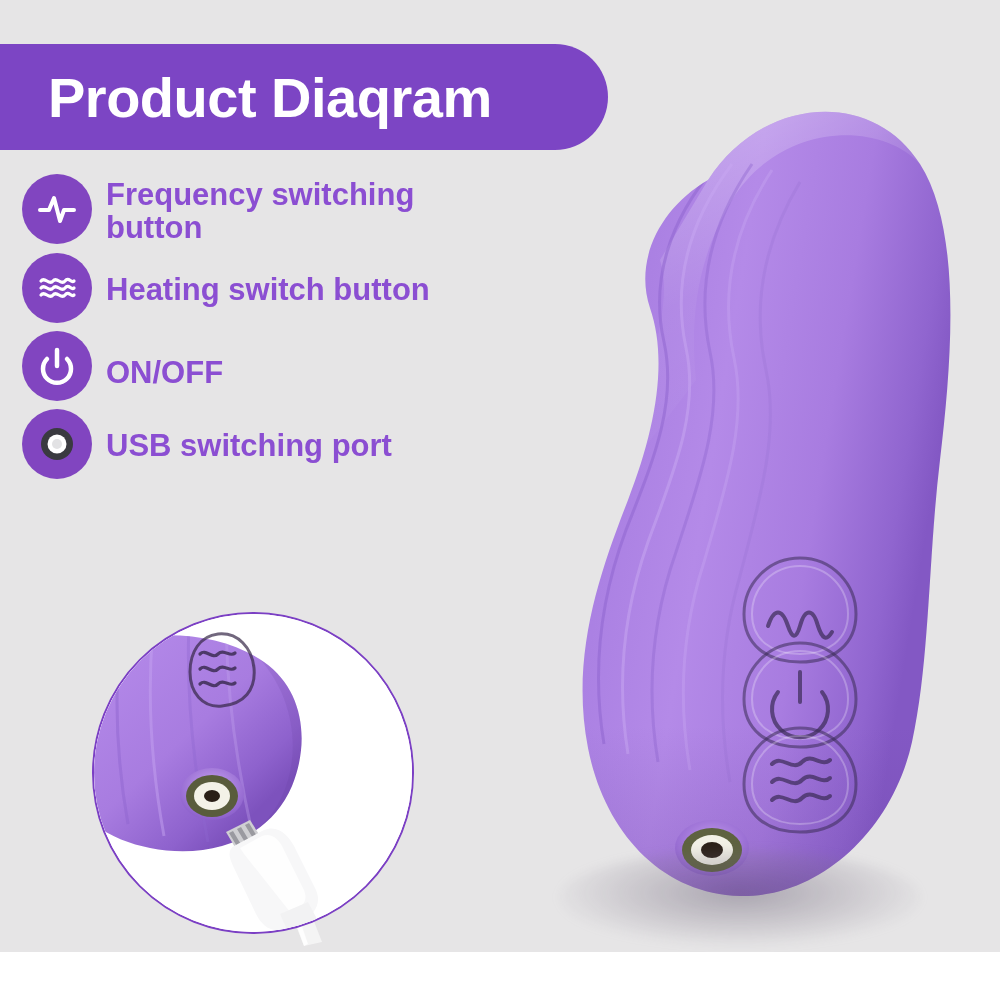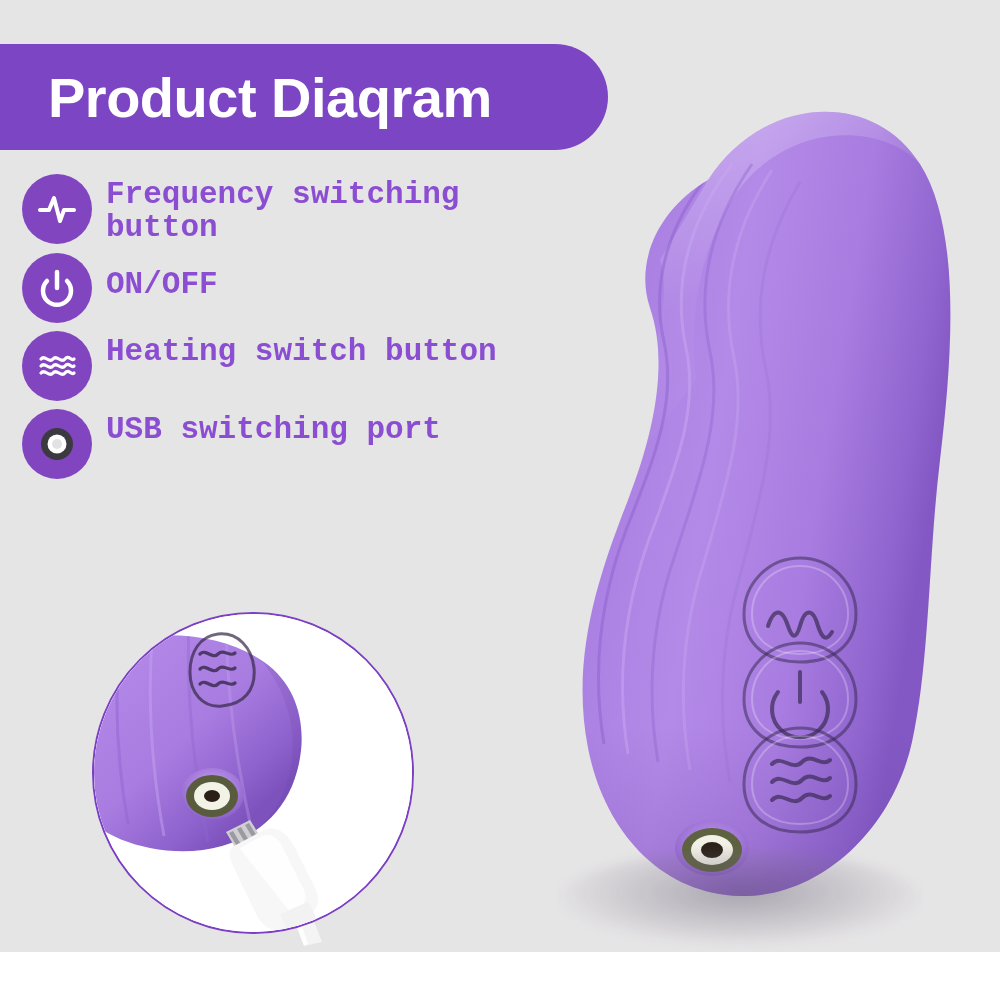--- a/index.html
+++ b/index.html
@@ -41,23 +41,22 @@
   
   #legend {
     position: absolute;
     left: 22px;
     top: 174px;
     width: 510px;
     z-index: 6;
   }
   .legend-row {
     display: flex;
-    align-items: flex-start;
+    align-items: center;
     margin-bottom: 8px;
-    font-family: Liberation Mono, monospace;
   }
   .legend-icon {
     flex: 0 0 auto;
     width: 70px;
     height: 70px;
     border-radius: 50%;
     background: #8145c0;
     display: flex;
     align-items: center;
     justify-content: center;
@@ -244,39 +243,39 @@
 
     <div class="legend-row">
       <span class="legend-icon">
         <svg width="44" height="44" viewBox="0 0 44 44">
           <path d="M 5,23 L 14,23 L 19,11 L 25,34 L 29,23 L 39,23" fill="none" stroke="#ffffff" stroke-width="4" stroke-linecap="round" stroke-linejoin="round"></path>
         </svg>
       </span>
       <span class="legend-label">Frequency switching button</span>
     </div>
 
-    <div class="legend-row tight">
-      <span class="legend-icon">
-        <svg width="44" height="44" viewBox="0 0 44 44">
-          <path d="M 12,15 A 14 14 0 1 0 32,15" fill="none" stroke="#ffffff" stroke-width="4.5" stroke-linecap="round"></path>
-          <line x1="22" y1="6" x2="22" y2="22" stroke="#ffffff" stroke-width="4.5" stroke-linecap="round"></line>
-        </svg>
-      </span>
-      <span class="legend-label">ON/OFF</span>
-    </div>
-
     <div class="legend-row">
       <span class="legend-icon">
         <svg width="44" height="44" viewBox="0 0 44 44">
           <path d="M 6,15 C 10,10 14,20 18,15 C 22,10 26,20 30,15 C 34,10 36,18 39,15" fill="none" stroke="#ffffff" stroke-width="3.2" stroke-linecap="round"></path>
           <path d="M 6,22 C 10,17 14,27 18,22 C 22,17 26,27 30,22 C 34,17 36,25 39,22" fill="none" stroke="#ffffff" stroke-width="3.2" stroke-linecap="round"></path>
           <path d="M 6,29 C 10,24 14,34 18,29 C 22,24 26,34 30,29 C 34,24 36,32 39,29" fill="none" stroke="#ffffff" stroke-width="3.2" stroke-linecap="round"></path>
         </svg>
       </span>
       <span class="legend-label">Heating switch button</span>
+    </div>
+
+    <div class="legend-row tight">
+      <span class="legend-icon">
+        <svg width="44" height="44" viewBox="0 0 44 44">
+          <path d="M 12,15 A 14 14 0 1 0 32,15" fill="none" stroke="#ffffff" stroke-width="4.5" stroke-linecap="round"></path>
+          <line x1="22" y1="6" x2="22" y2="22" stroke="#ffffff" stroke-width="4.5" stroke-linecap="round"></line>
+        </svg>
+      </span>
+      <span class="legend-label">ON/OFF</span>
     </div>
 
     <div class="legend-row">
       <span class="legend-icon">
         <svg width="44" height="44" viewBox="0 0 44 44">
           <circle cx="22" cy="22" r="16" fill="#3a3a40"></circle>
           <circle cx="22" cy="22" r="9.5" fill="#ffffff"></circle>
           <circle cx="22" cy="22" r="5" fill="#e2e2e4"></circle>
         </svg>
       </span>

